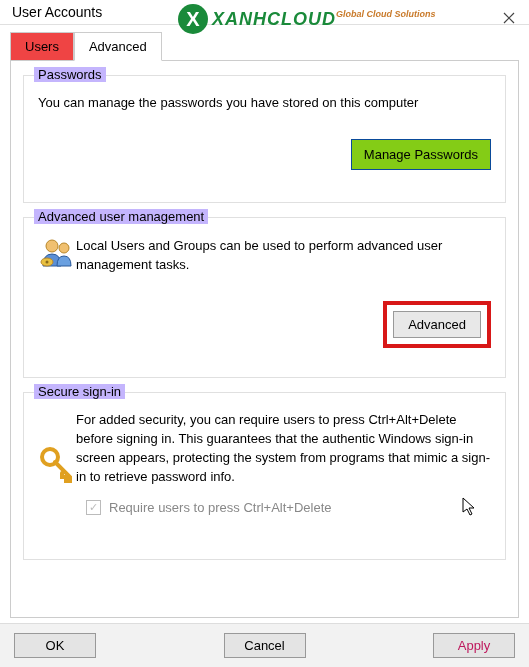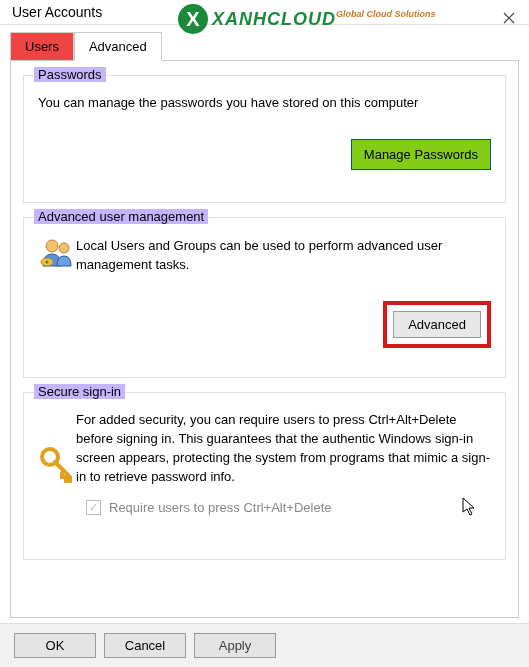--- a/index.html
+++ b/index.html
@@ -132,27 +132,27 @@
   font-size: 11px;
   color: #bbb;
 }
 .footer {
   position: absolute;
   bottom: 0; left: 0; right: 0;
   height: 44px;
   background: #f2f2f2;
   border-top: 1px solid #ddd;
   display: flex;
-  justify-content: flex-start;
+  justify-content: space-between;
   align-items: center;
   gap: 8px;
   padding: 0 14px;
 }
 .footer .btn { min-width: 82px; padding: 4px 12px; background: #e4e4e4; }
-.footer .btn.disabled { color: #404040; }
+.footer .btn.disabled { color: #be185d; }
 .cursor {
   position: absolute;
   left: 462px;
   top: 497px;
   pointer-events: none;
 }
 .g1 { height: 128px; }
 .g2 { height: 161px; }
 .g3 { height: 168px; }
 </style>

